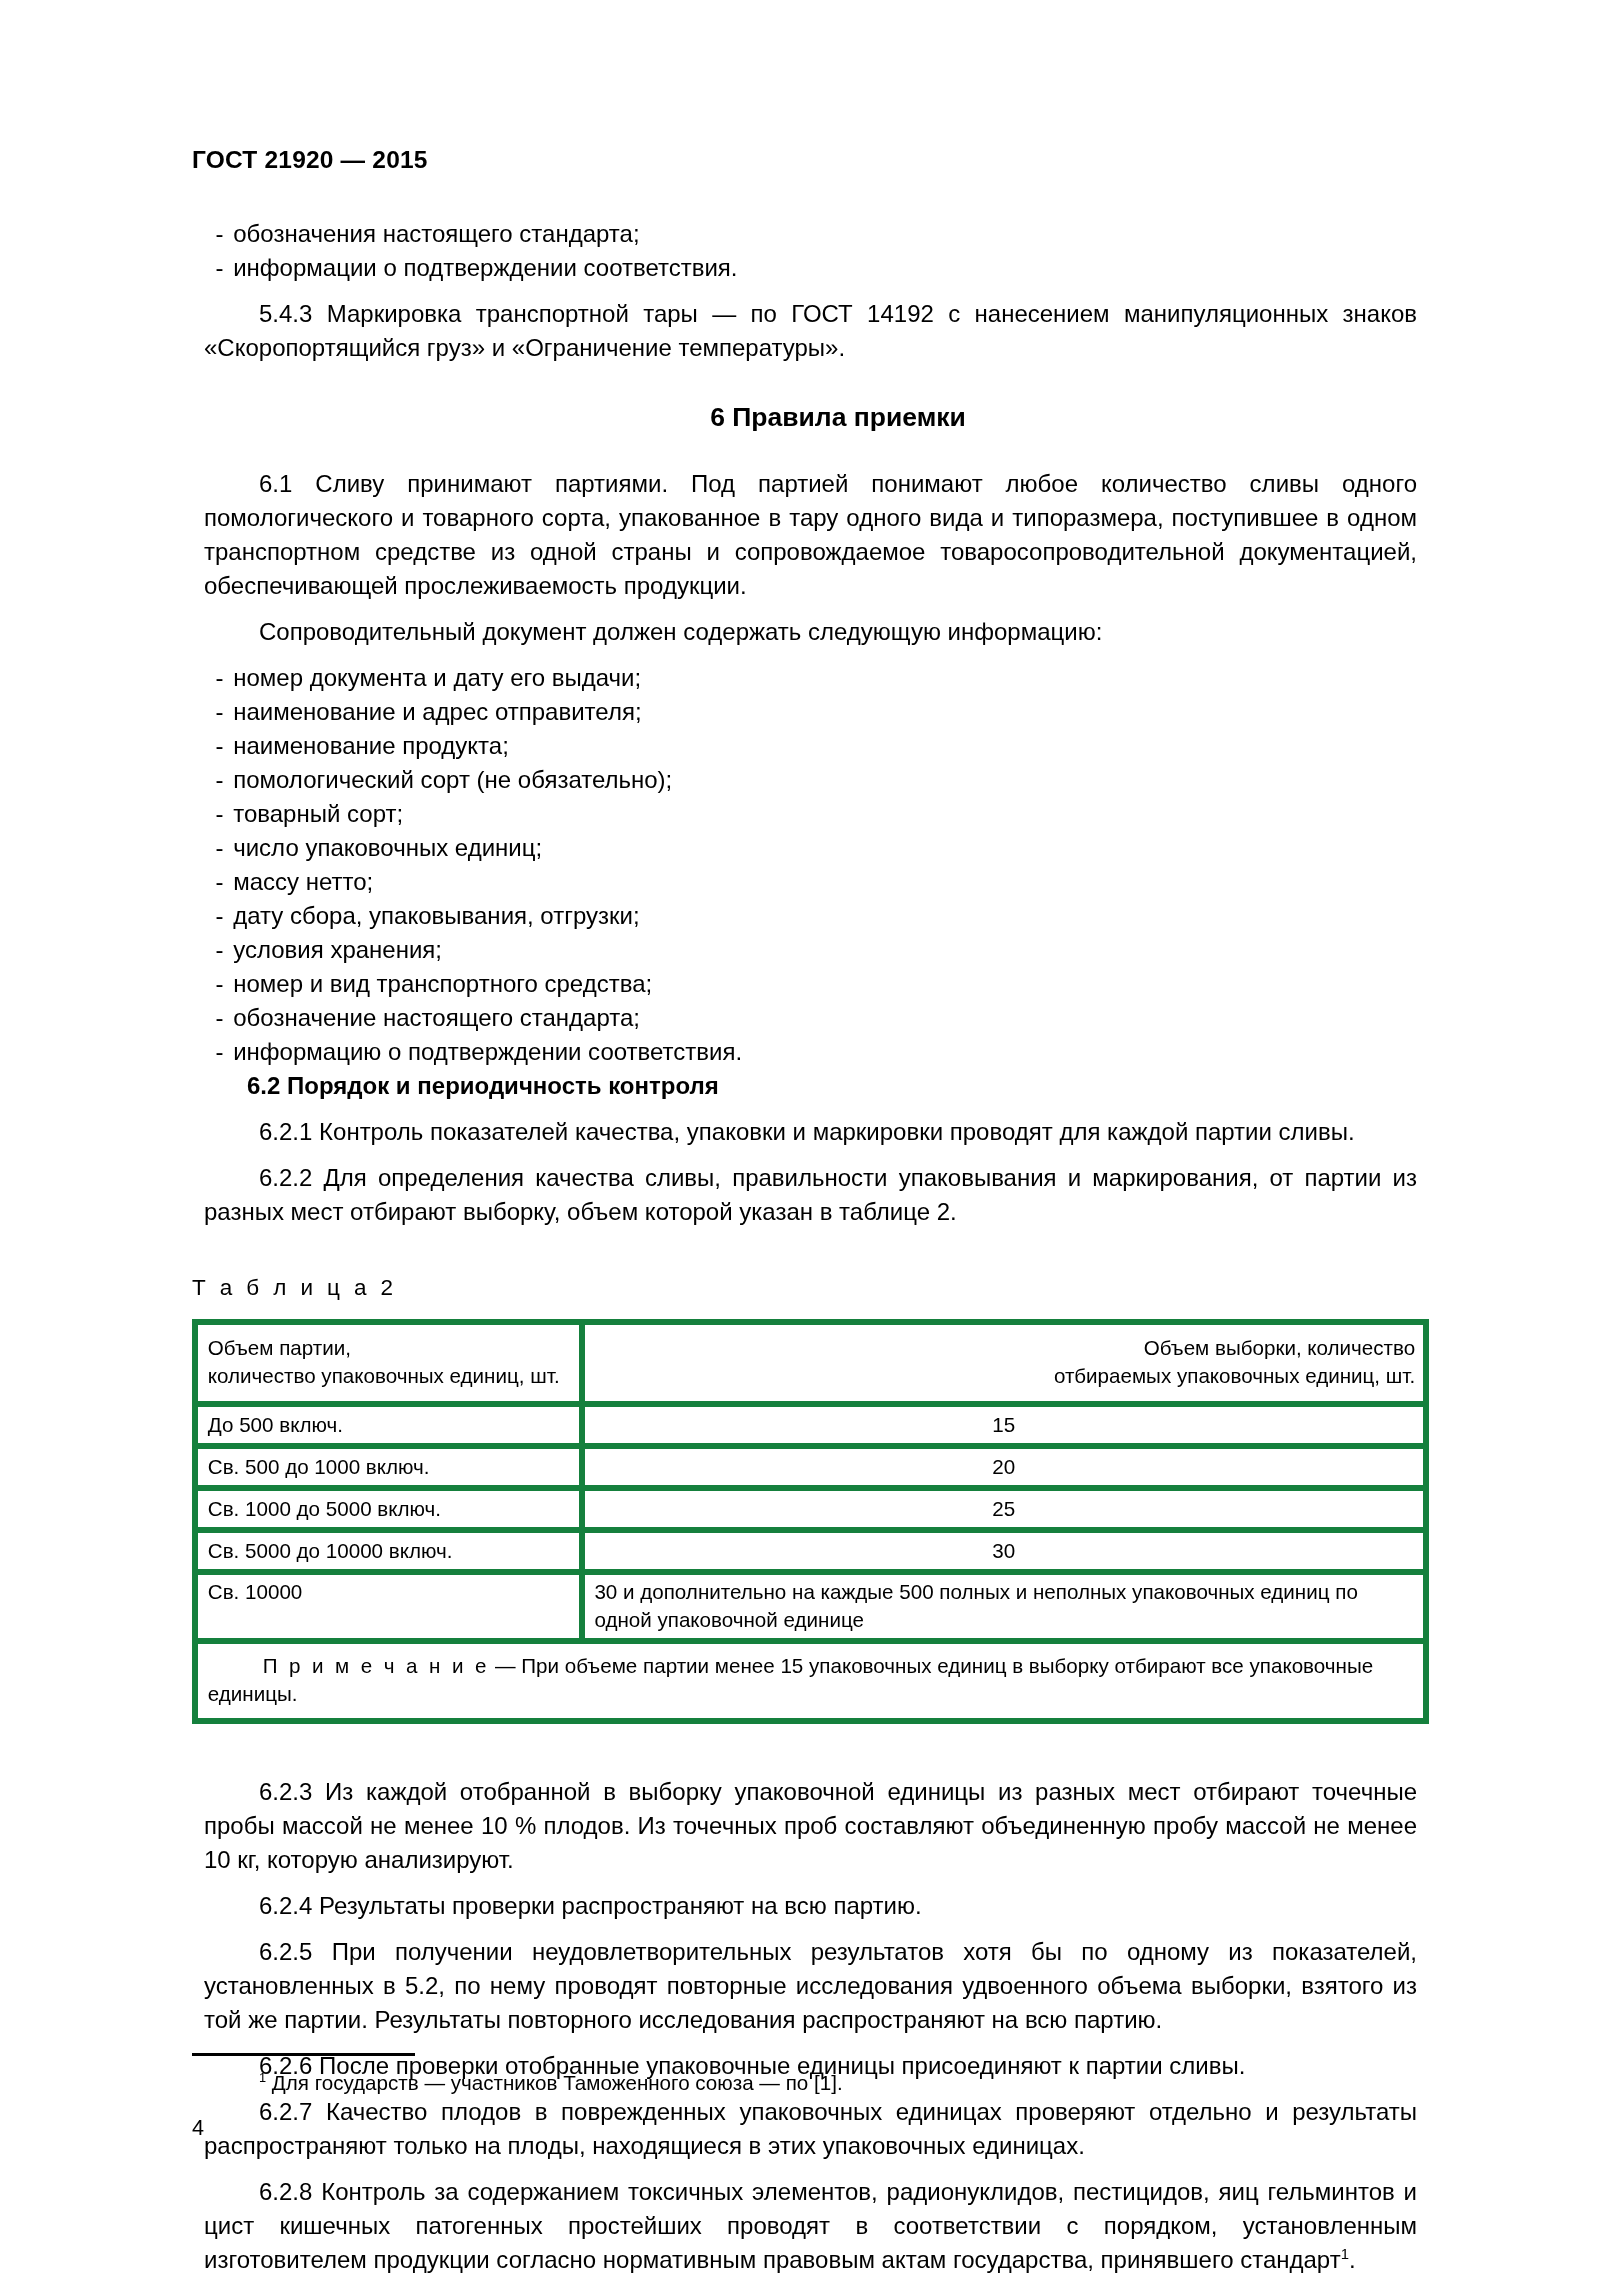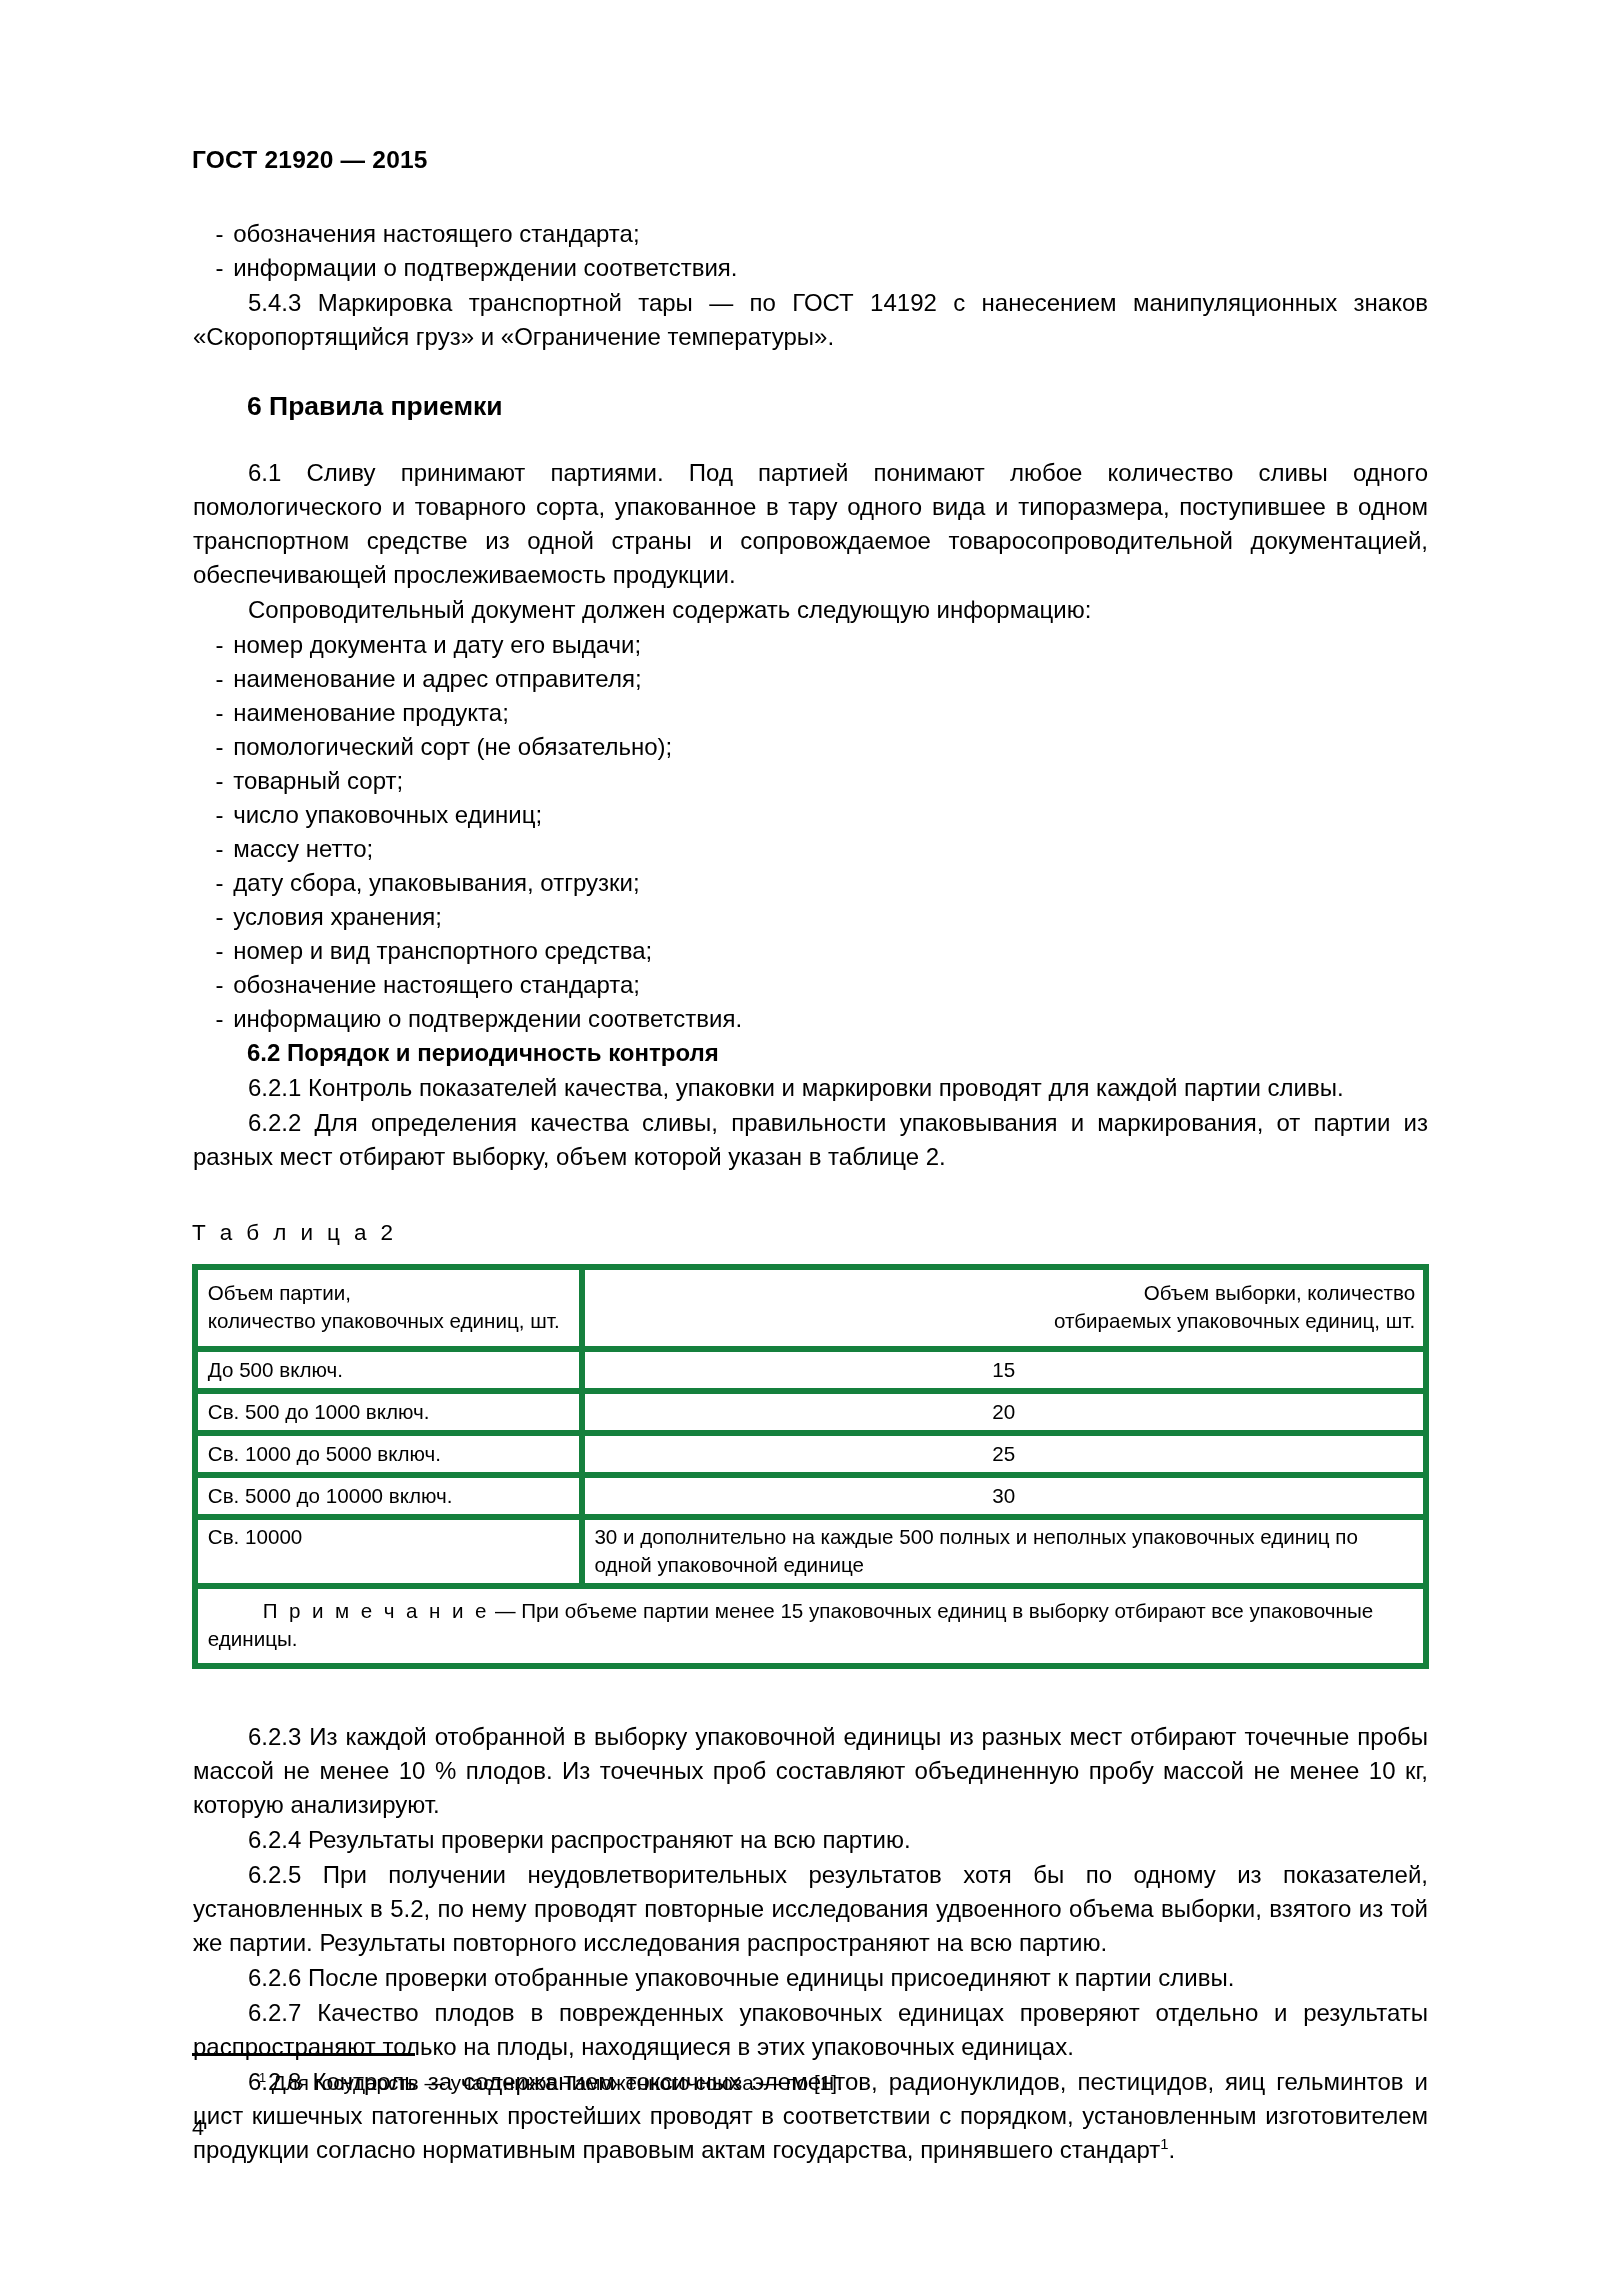--- a/index.html
+++ b/index.html
@@ -42,33 +42,34 @@
     margin: 0;
     padding-left: 45px;
     text-indent: -21.6px;
     white-space: nowrap;
   }
   .dash-item .d { margin-right: 9.8px; }
 
   p.para {
     font-size: 24px;
     line-height: 34px;
-    margin: 1px;
+    margin: 12px;
     text-align: justify;
     text-justify: inter-word;
     text-indent: 55px;
   }
   p.para.last-nojustify { text-align: left; }
 
   h2.section-title {
     font-size: 26.5px;
     font-weight: bold;
     margin: 37px 0 33px 0;
     text-indent: 55px;
     line-height: 1.2;
+    text-align: center;
   }
   .sub-title {
     font-size: 24px;
     font-weight: bold;
     margin: 0;
     text-indent: 55px;
     line-height: 34px;
   }
 
   .table-label {

